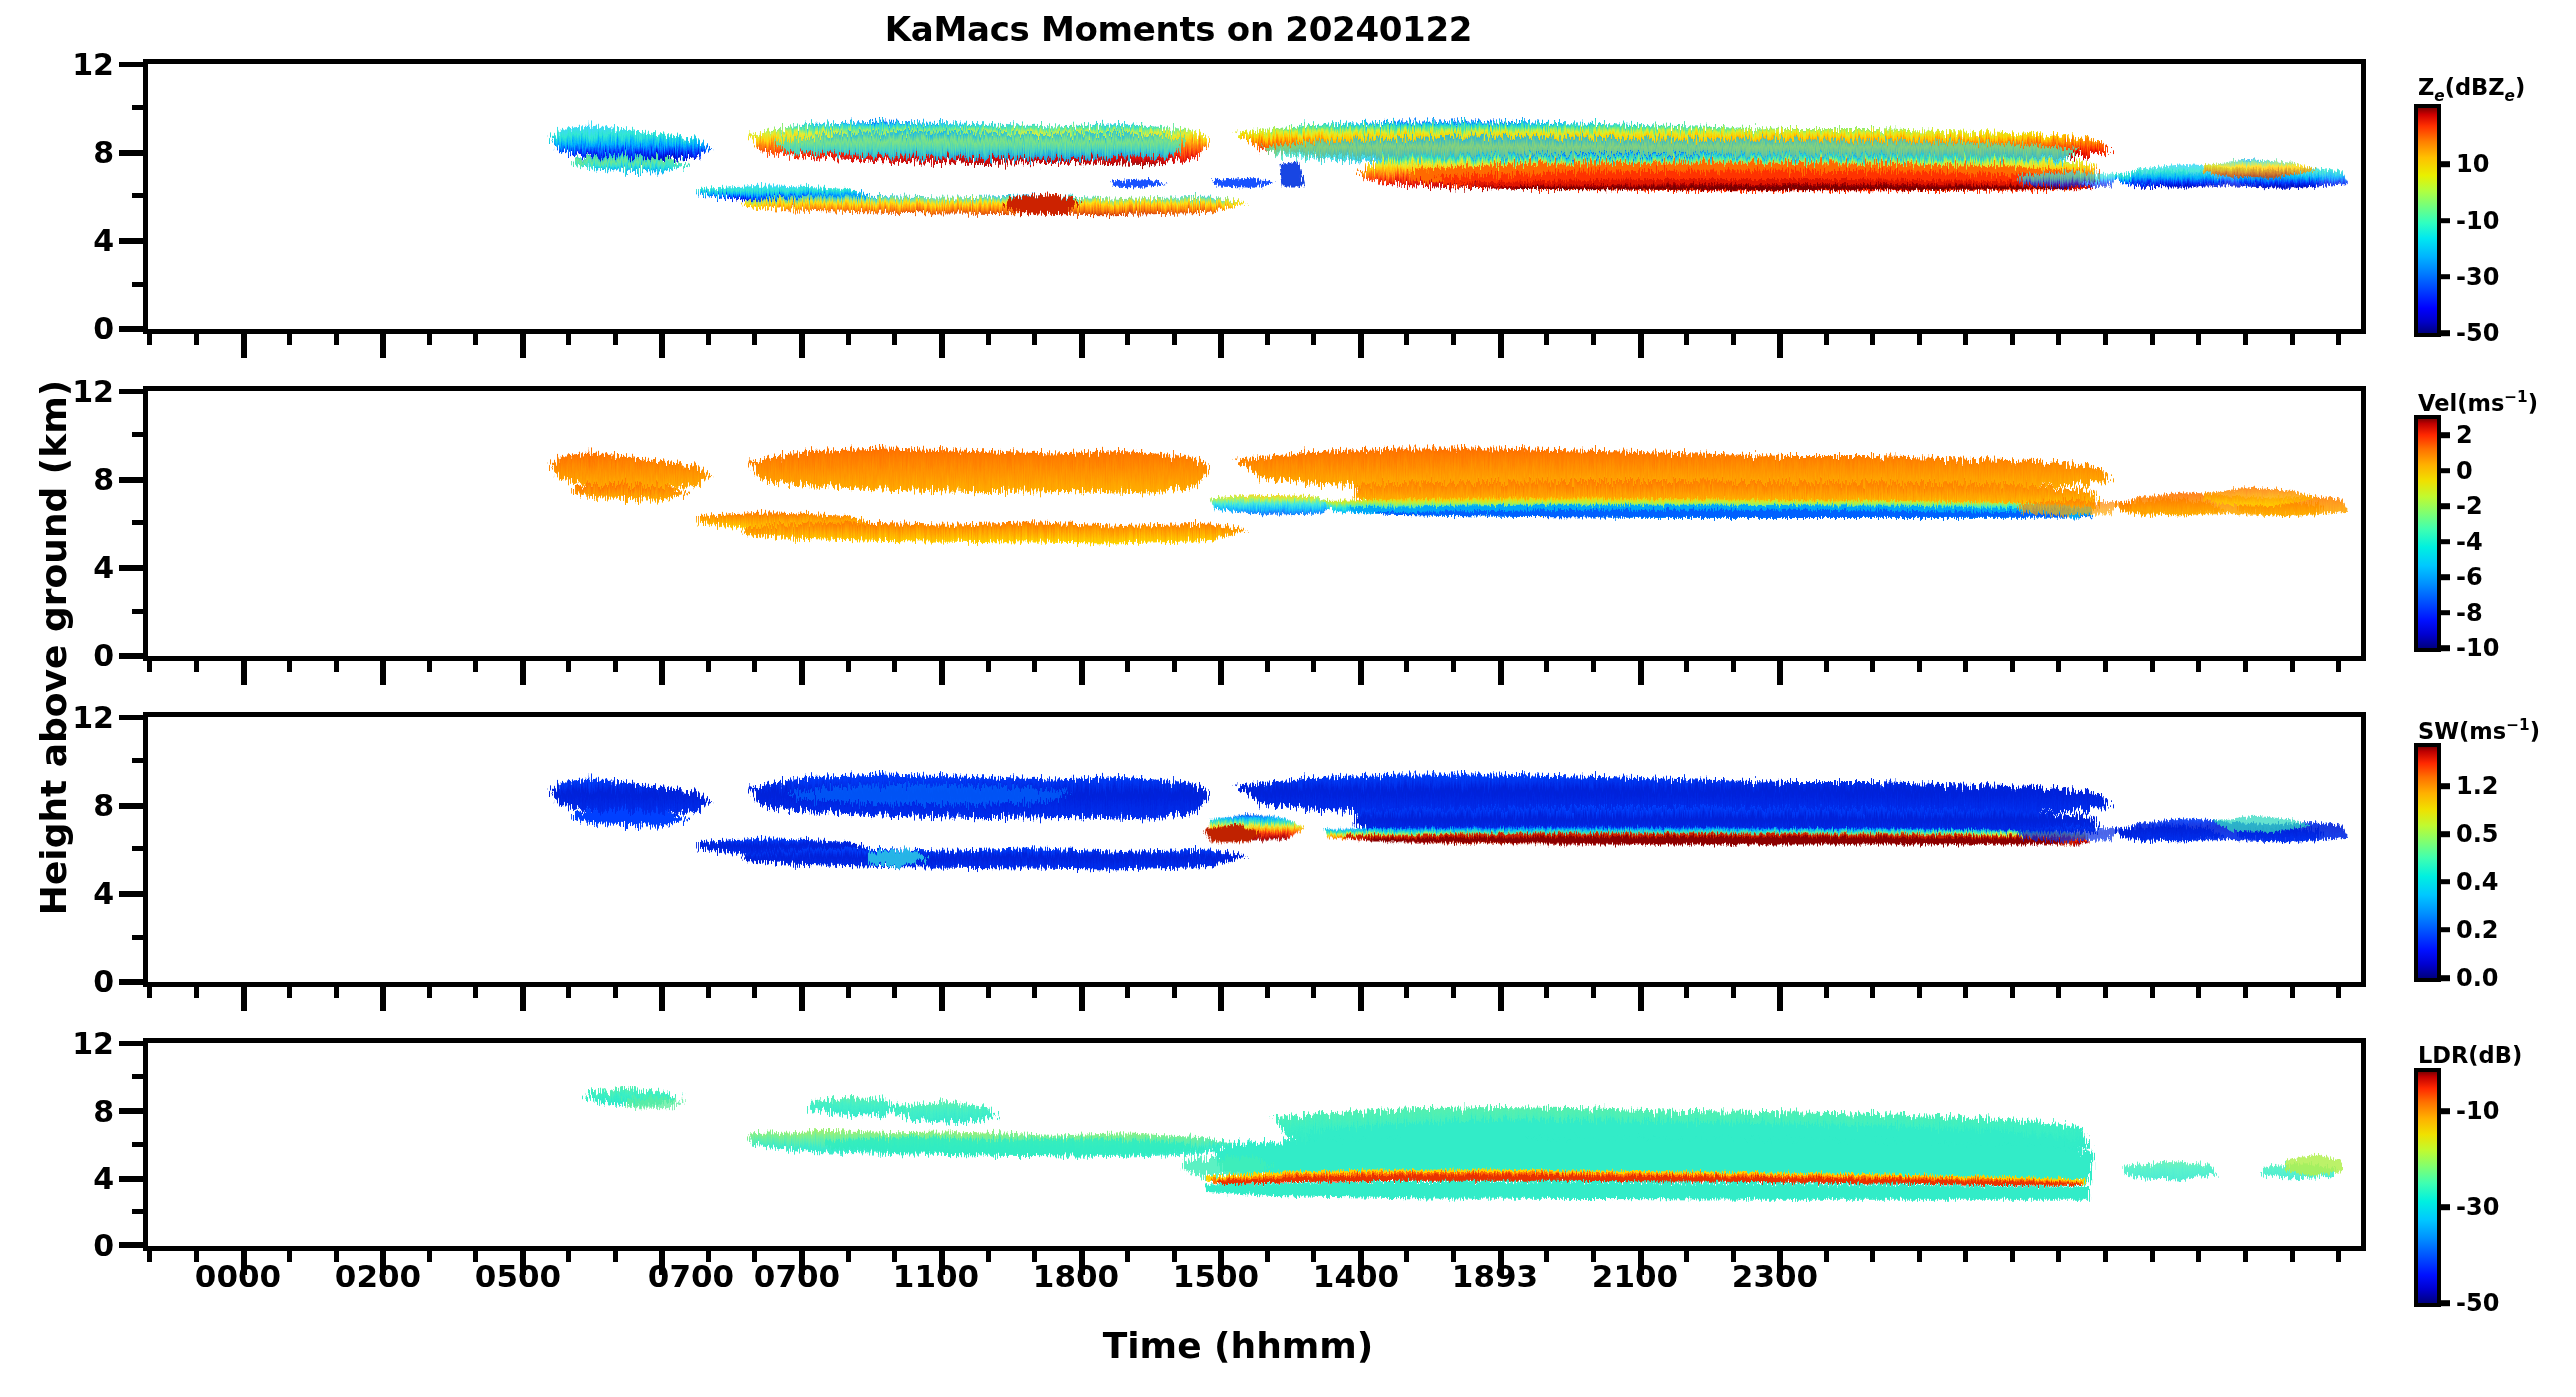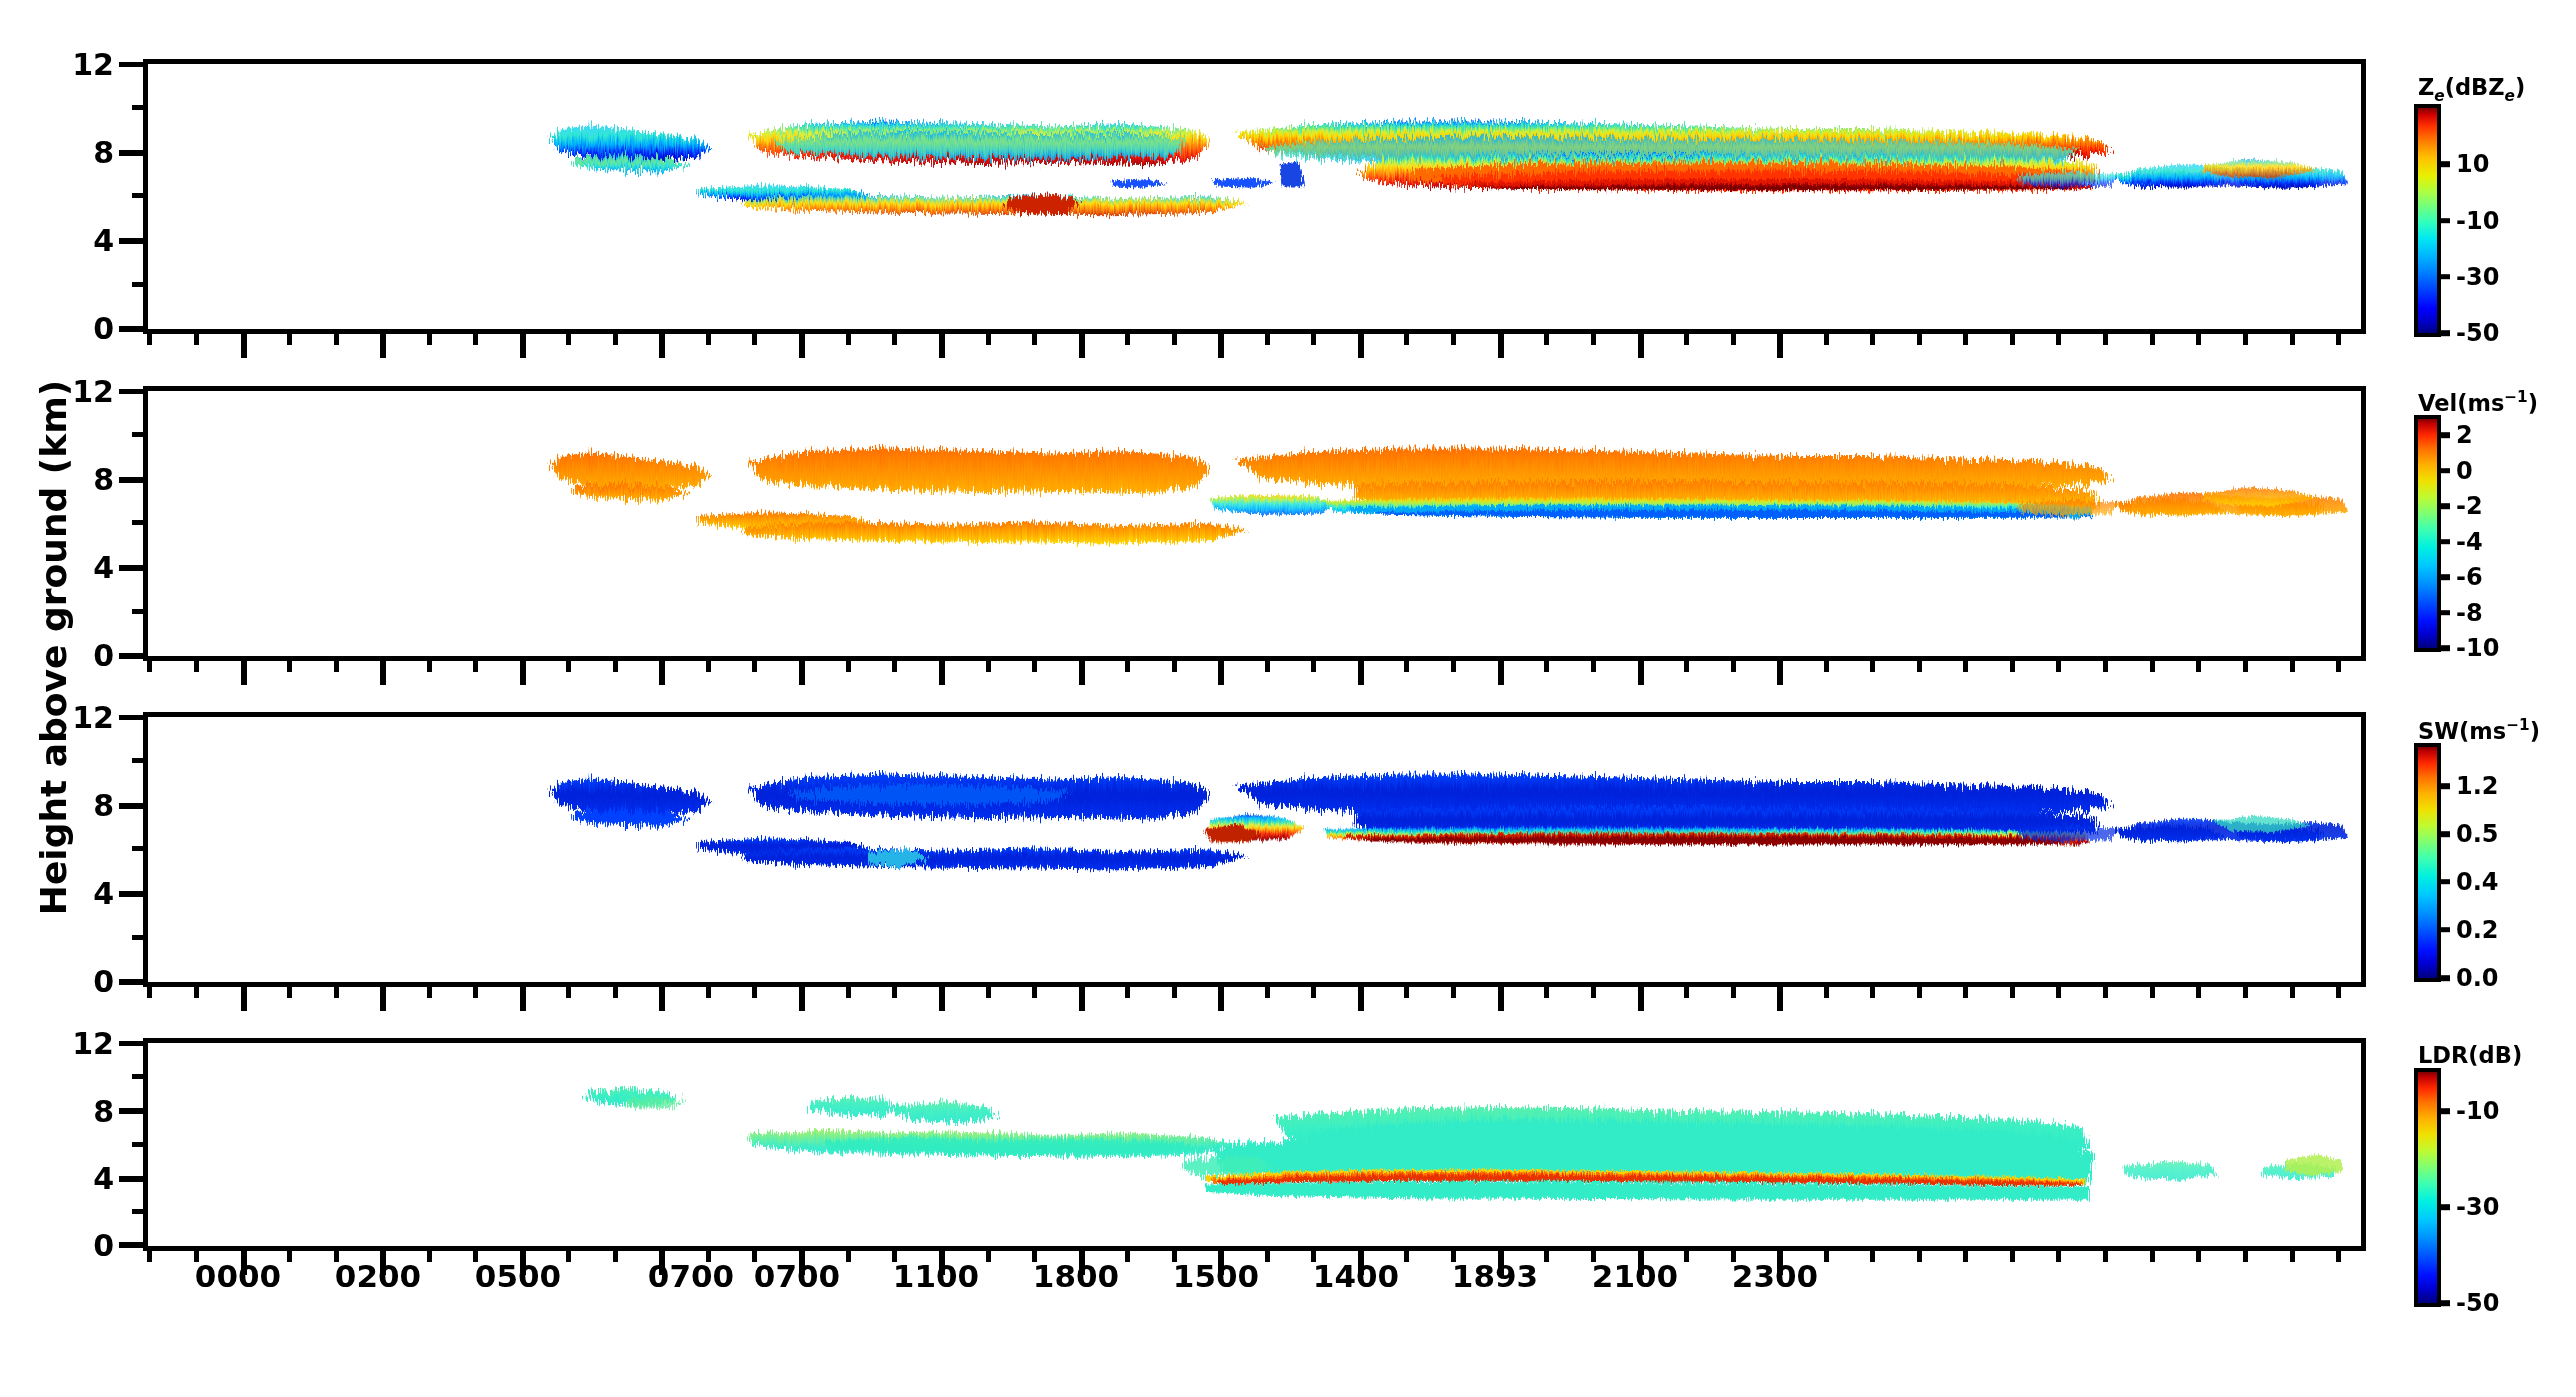--- a/index.html
+++ b/index.html
@@ -177,22 +177,24 @@
     white-space: nowrap;
   }
   .sup { font-size: 0.68em; vertical-align: super; }
   .sub { font-size: 0.68em; vertical-align: sub; font-style: italic; }
 </style>
 </head>
 <body>
 
 <div id="figure">
 
+  <div id="fig-title">KaMacs Moments on 20240122</div>
 
   <div id="ylabel">Height above ground (km)</div>
+  <div id="xlabel">Time (hhmm)</div>
 
   <div class="panel" id="panel0" style="top:59px;height:265px;">
     <div class="panel-inner">
       <svg class="data-layer" viewBox="0 0 3540 424" preserveAspectRatio="none">
         <defs>
           <linearGradient id="zeG1" x1="0" y1="1" x2="0" y2="0">
             <stop offset="0" stop-color="#0000b0"></stop>
               <stop offset="0.22" stop-color="#0030ff"></stop>
             <stop offset="0.45" stop-color="#00b0ff"></stop>
               <stop offset="0.70" stop-color="#30e8d0"></stop>

